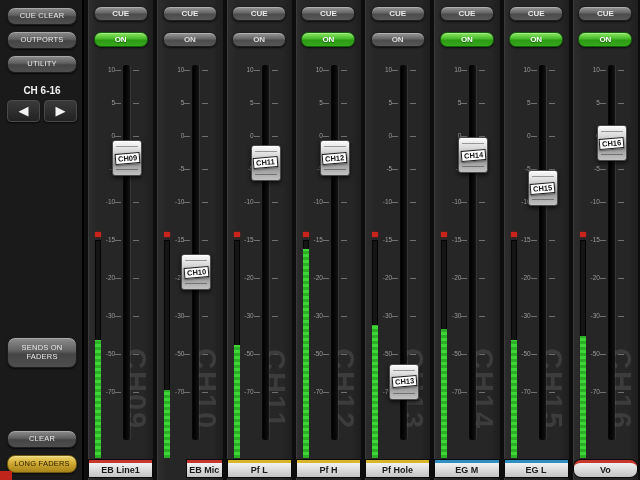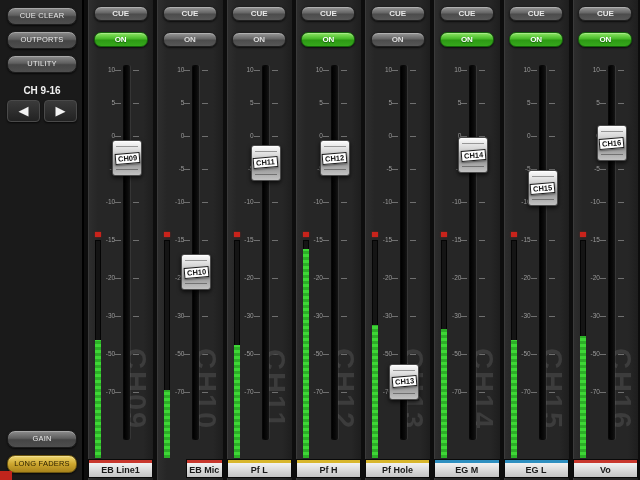--- a/index.html
+++ b/index.html
@@ -87,24 +87,25 @@
 </style>
 </head>
 <body>
 
 <div class="app">
 
   <div class="sidebar">
     <button class="sbtn" style="top:7px">CUE CLEAR</button>
     <button class="sbtn" style="top:31px">OUTPORTS</button>
     <button class="sbtn" style="top:55px">UTILITY</button>
-    <div class="layer-label">CH 9-16</div>
+    <div class="layer-label">CH 6-16</div>
     <button class="navbtn left"><span>◀</span></button>
     <button class="navbtn right"><span>▶</span></button>
-    <button class="sbtn" style="top:430px">GAIN</button>
+    <button class="sbtn tall" style="top:337px">SENDS ON FADERS</button>
+    <button class="sbtn" style="top:430px">CLEAR</button>
     <button class="sbtn active" style="top:455px">LONG FADERS</button>
     <div class="red-indicator"></div>
   </div>
 
   <div class="strips" id="strips">
       <div class="strip">
     <button class="chbtn cue">CUE</button>
     <button class="chbtn onb on-active">ON</button>
     <div class="fader-area">
       <div class="scale">
@@ -652,18 +653,18 @@
       <div class="big-label">CH16</div>
       <div class="slot"></div>
       <div class="peak"></div>
       <div class="meter-track">
         <div class="meter-fill" style="height: 56%;"></div>
       </div>
       <div class="cap" style="top: 70px;">
         <span class="cap-label">CH16</span>
       </div>
     </div>
-    <div class="name" style="border-top-color: rgb(200, 55, 45);">
+    <div class="name" style="border-top-color: rgb(200, 55, 45); border-radius: 7px;">
       <span>Vo</span>
     </div>
   </div>
     </div>
 </div>
 
 </body></html>

